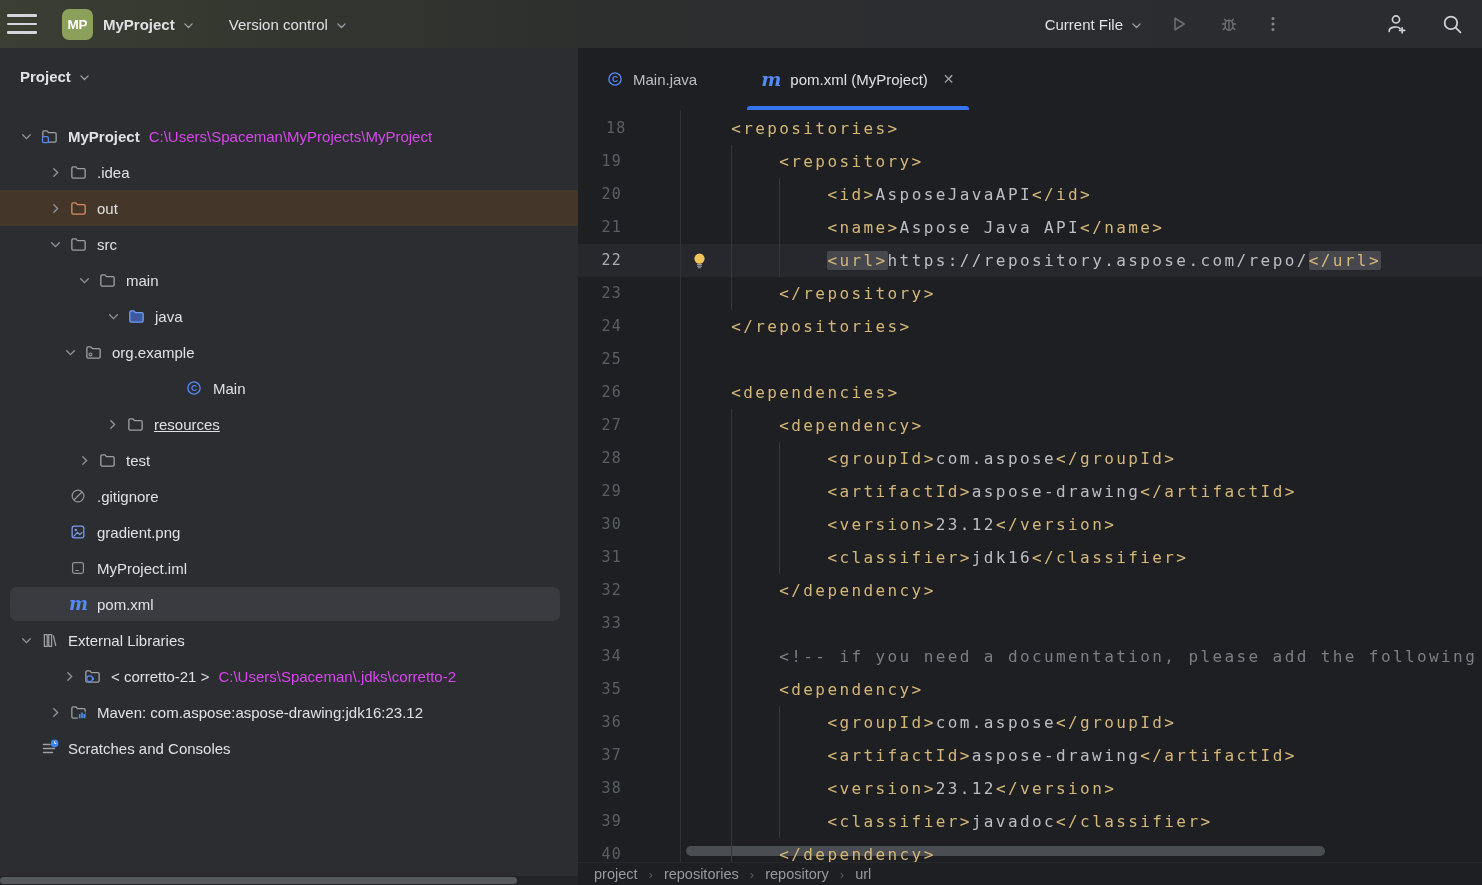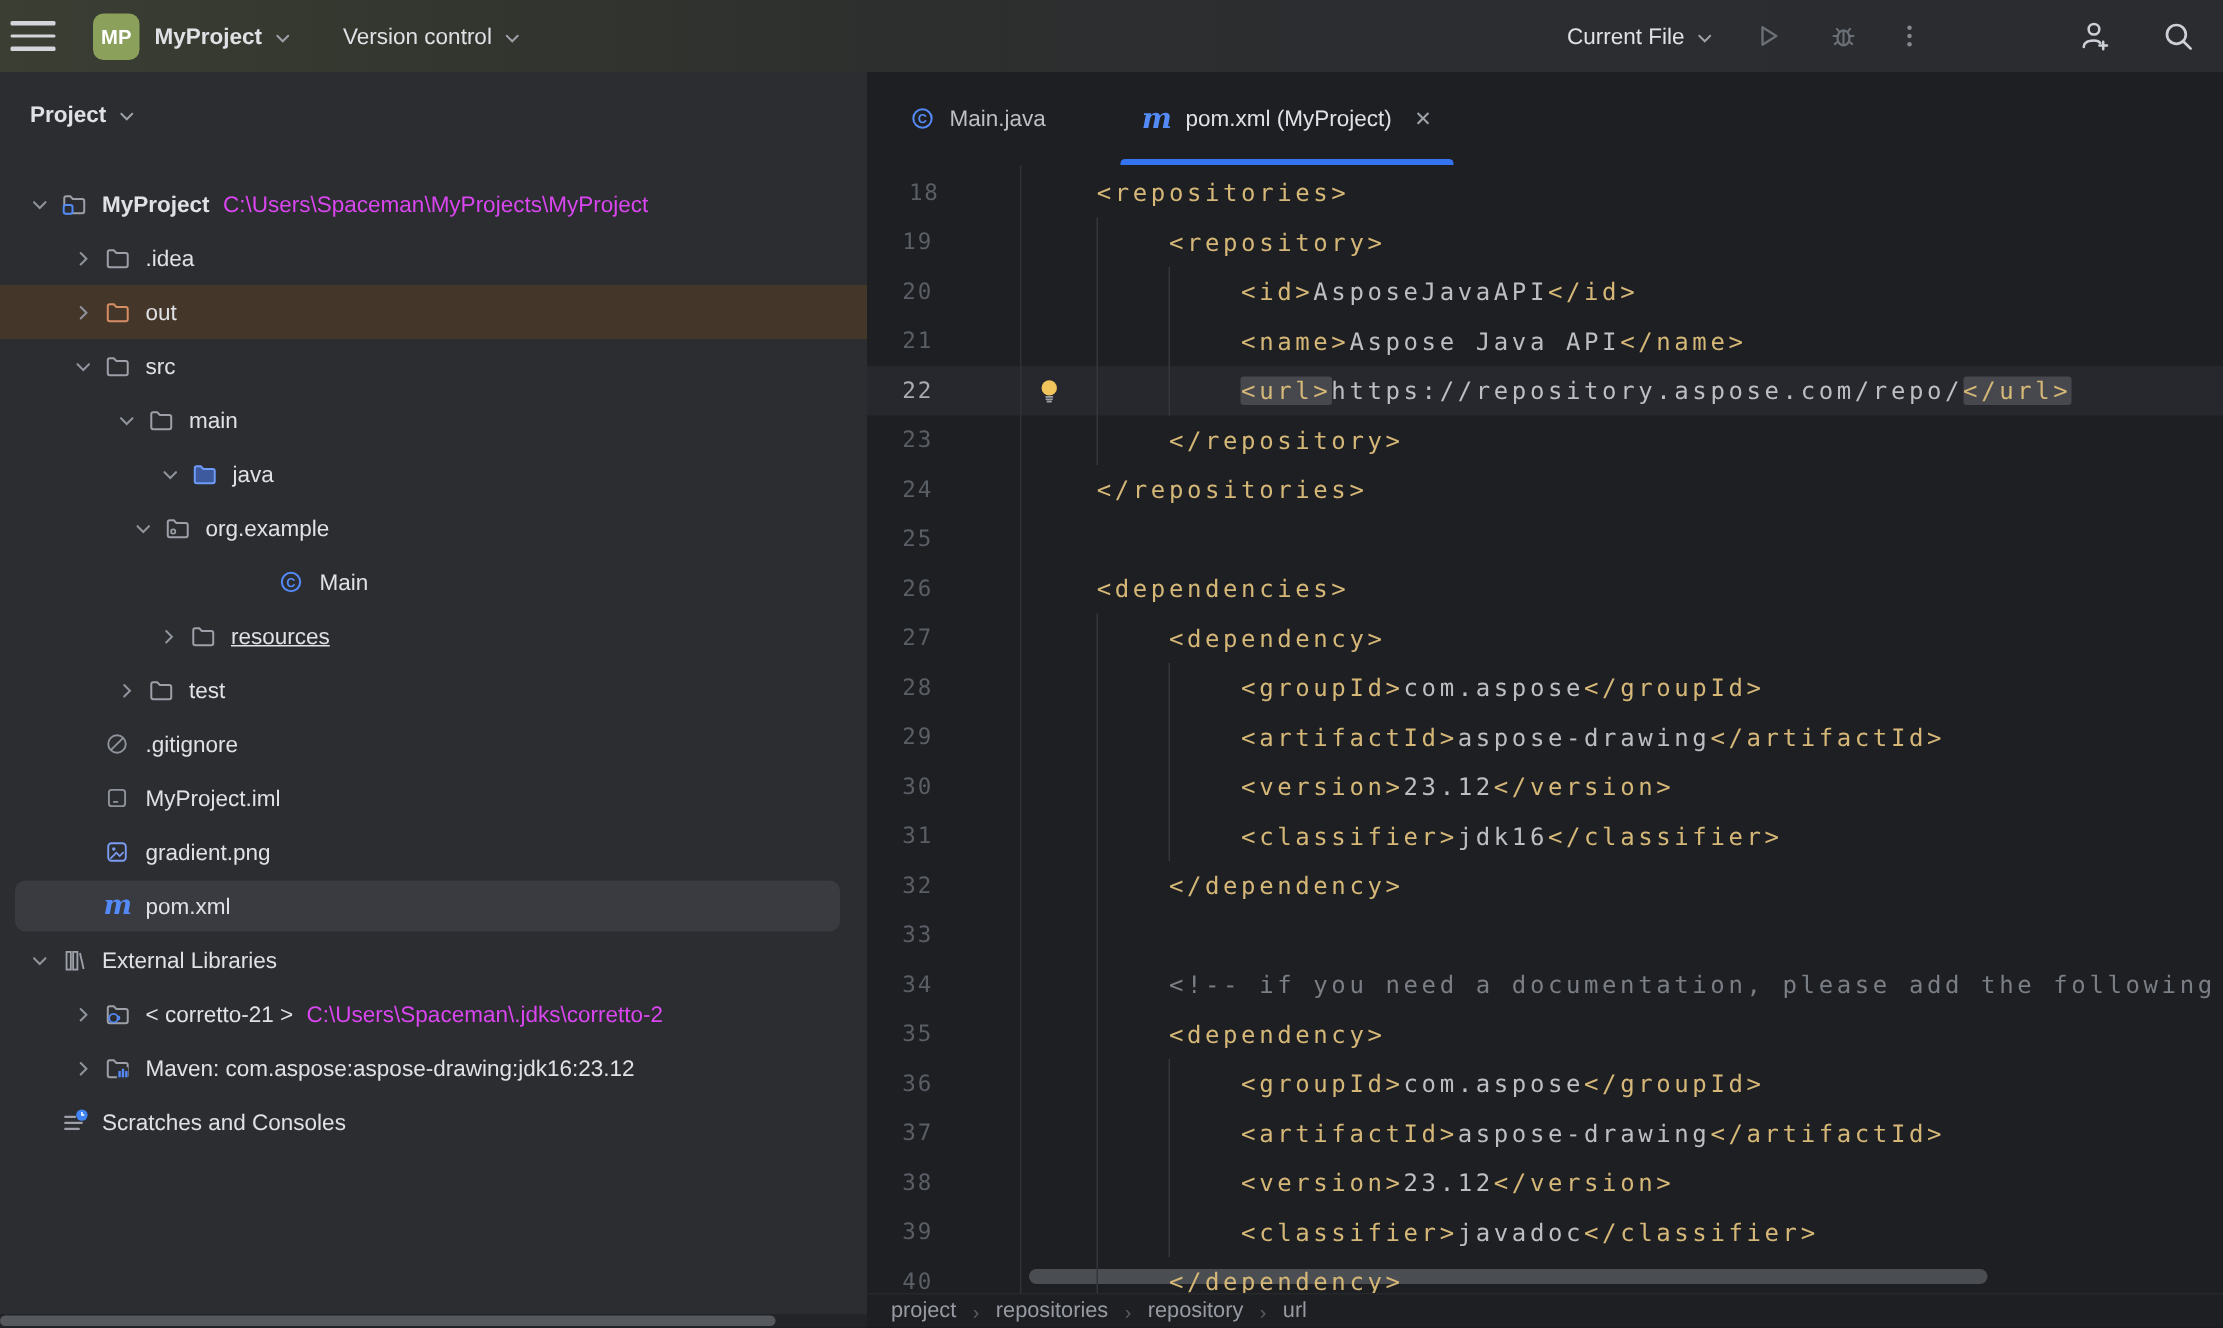--- a/index.html
+++ b/index.html
@@ -222,21 +222,21 @@
               <path d="M5.5 8 L10 12.5 L14.5 8" stroke="#8f939b" stroke-width="1.6" fill="none" stroke-linecap="round"></path>
             </svg>
           </span>
           <span class="ico-slot">
             <svg width="19" height="19" viewBox="0 0 20 20">
               <path d="M3 5.4 C3 4.6 3.6 4 4.4 4 H7.2 L9 5.9 H15.6 C16.4 5.9 17 6.5 17 7.3 V14.6 C17 15.4 16.4 16 15.6 16 H4.4 C3.6 16 3 15.4 3 14.6 Z" stroke="#6e9bf8" stroke-width="1.4" fill="#3d5a9e"></path>
             </svg>
           </span>
           <span class="lbl">java</span>
         </div>
-        <div class="tree-row" style="padding-left: 81px;">
+        <div class="tree-row" style="padding-left: 56px;">
           <span class="chev-slot">
             <svg width="17" height="17" viewBox="0 0 20 20">
               <path d="M5.5 8 L10 12.5 L14.5 8" stroke="#8f939b" stroke-width="1.6" fill="none" stroke-linecap="round"></path>
             </svg>
           </span>
           <span class="ico-slot">
             <svg width="19" height="19" viewBox="0 0 20 20">
               <path d="M3 5.4 C3 4.6 3.6 4 4.4 4 H7.2 L9 5.9 H15.6 C16.4 5.9 17 6.5 17 7.3 V14.6 C17 15.4 16.4 16 15.6 16 H4.4 C3.6 16 3 15.4 3 14.6 Z" stroke="#9da0a8" stroke-width="1.4" fill="none"></path>
               <circle cx="6.8" cy="12" r="1.5" stroke="#9da0a8" stroke-width="1.2" fill="none"></circle>
             </svg>
@@ -281,42 +281,42 @@
         </div>
         <div class="tree-row" style="padding-left: 41px;">
           <span class="chev-slot"></span>
           <span class="ico-slot">
             <svg width="18" height="18" viewBox="0 0 20 20">
               <circle cx="10" cy="10" r="6.5" stroke="#8f939b" stroke-width="1.4" fill="none"></circle>
               <path d="M5.6 14.4 L14.4 5.6" stroke="#8f939b" stroke-width="1.4"></path>
             </svg>
           </span>
           <span class="lbl">.gitignore</span>
-        </div>
-        <div class="tree-row" style="padding-left: 41px;">
-          <span class="chev-slot"></span>
-          <span class="ico-slot">
-            <svg width="18" height="18" viewBox="0 0 20 20">
-              <rect x="4" y="4" width="12" height="12" rx="2" stroke="#8f939b" stroke-width="1.4" fill="none"></rect>
-              <path d="M7.6 12.8 H10.4" stroke="#8f939b" stroke-width="1.3" stroke-linecap="round"></path>
-            </svg>
-          </span>
-          <span class="lbl">MyProject.iml</span>
         </div>
         <div class="tree-row" style="padding-left: 41px;">
           <span class="chev-slot"></span>
           <span class="ico-slot">
             <svg width="18" height="18" viewBox="0 0 20 20">
               <rect x="3.5" y="3.5" width="13" height="13" rx="2.4" stroke="#7c9cf5" stroke-width="1.4" fill="none"></rect>
               <circle cx="7.6" cy="7.8" r="1.3" fill="#7c9cf5"></circle>
               <path d="M5.5 14.5 L9.5 10.5 L12 13 L14.5 10.5" stroke="#7c9cf5" stroke-width="1.3" fill="none" stroke-linecap="round"></path>
             </svg>
           </span>
           <span class="lbl">gradient.png</span>
         </div>
+        <div class="tree-row" style="padding-left: 41px;">
+          <span class="chev-slot"></span>
+          <span class="ico-slot">
+            <svg width="18" height="18" viewBox="0 0 20 20">
+              <rect x="4" y="4" width="12" height="12" rx="2" stroke="#8f939b" stroke-width="1.4" fill="none"></rect>
+              <path d="M7.6 12.8 H10.4" stroke="#8f939b" stroke-width="1.3" stroke-linecap="round"></path>
+            </svg>
+          </span>
+          <span class="lbl">MyProject.iml</span>
+        </div>
         <div class="tree-row selected" style="padding-left: 41px;">
           <span class="chev-slot"></span>
           <span class="ico-slot">
             <span class="maven-m">m</span>
           </span>
           <span class="lbl">pom.xml</span>
         </div>
         <div class="tree-row" style="padding-left: 12px;">
           <span class="chev-slot">
             <svg width="17" height="17" viewBox="0 0 20 20">
@@ -325,21 +325,21 @@
           </span>
           <span class="ico-slot">
             <svg width="19" height="19" viewBox="0 0 20 20">
               <rect x="4.6" y="3.8" width="3" height="12.4" stroke="#9da0a8" stroke-width="1.3" fill="none"></rect>
               <rect x="9.2" y="3.8" width="3" height="12.4" stroke="#9da0a8" stroke-width="1.3" fill="none"></rect>
               <path d="M14 4.6 L16.6 15.8" stroke="#9da0a8" stroke-width="1.3" fill="none"></path>
             </svg>
           </span>
           <span class="lbl">External Libraries</span>
         </div>
-        <div class="tree-row" style="padding-left: 41px;">
+        <div class="tree-row" style="padding-left: 55px;">
           <span class="chev-slot">
             <svg width="17" height="17" viewBox="0 0 20 20">
               <path d="M8 5.5 L12.5 10 L8 14.5" stroke="#8f939b" stroke-width="1.6" fill="none" stroke-linecap="round"></path>
             </svg>
           </span>
           <span class="ico-slot">
             <svg width="19" height="19" viewBox="0 0 20 20">
               <path d="M3 5.4 C3 4.6 3.6 4 4.4 4 H7.2 L9 5.9 H15.6 C16.4 5.9 17 6.5 17 7.3 V14.6 C17 15.4 16.4 16 15.6 16 H4.4 C3.6 16 3 15.4 3 14.6 Z" stroke="#9da0a8" stroke-width="1.4" fill="none"></path>
               <circle cx="7" cy="12.4" r="3" stroke="#548af7" stroke-width="1.3" fill="#2b2d30"></circle>
               <path d="M10 11.2 C11.6 11.2 11.6 13.4 10 13.4" stroke="#548af7" stroke-width="1.2" fill="none"></path>

